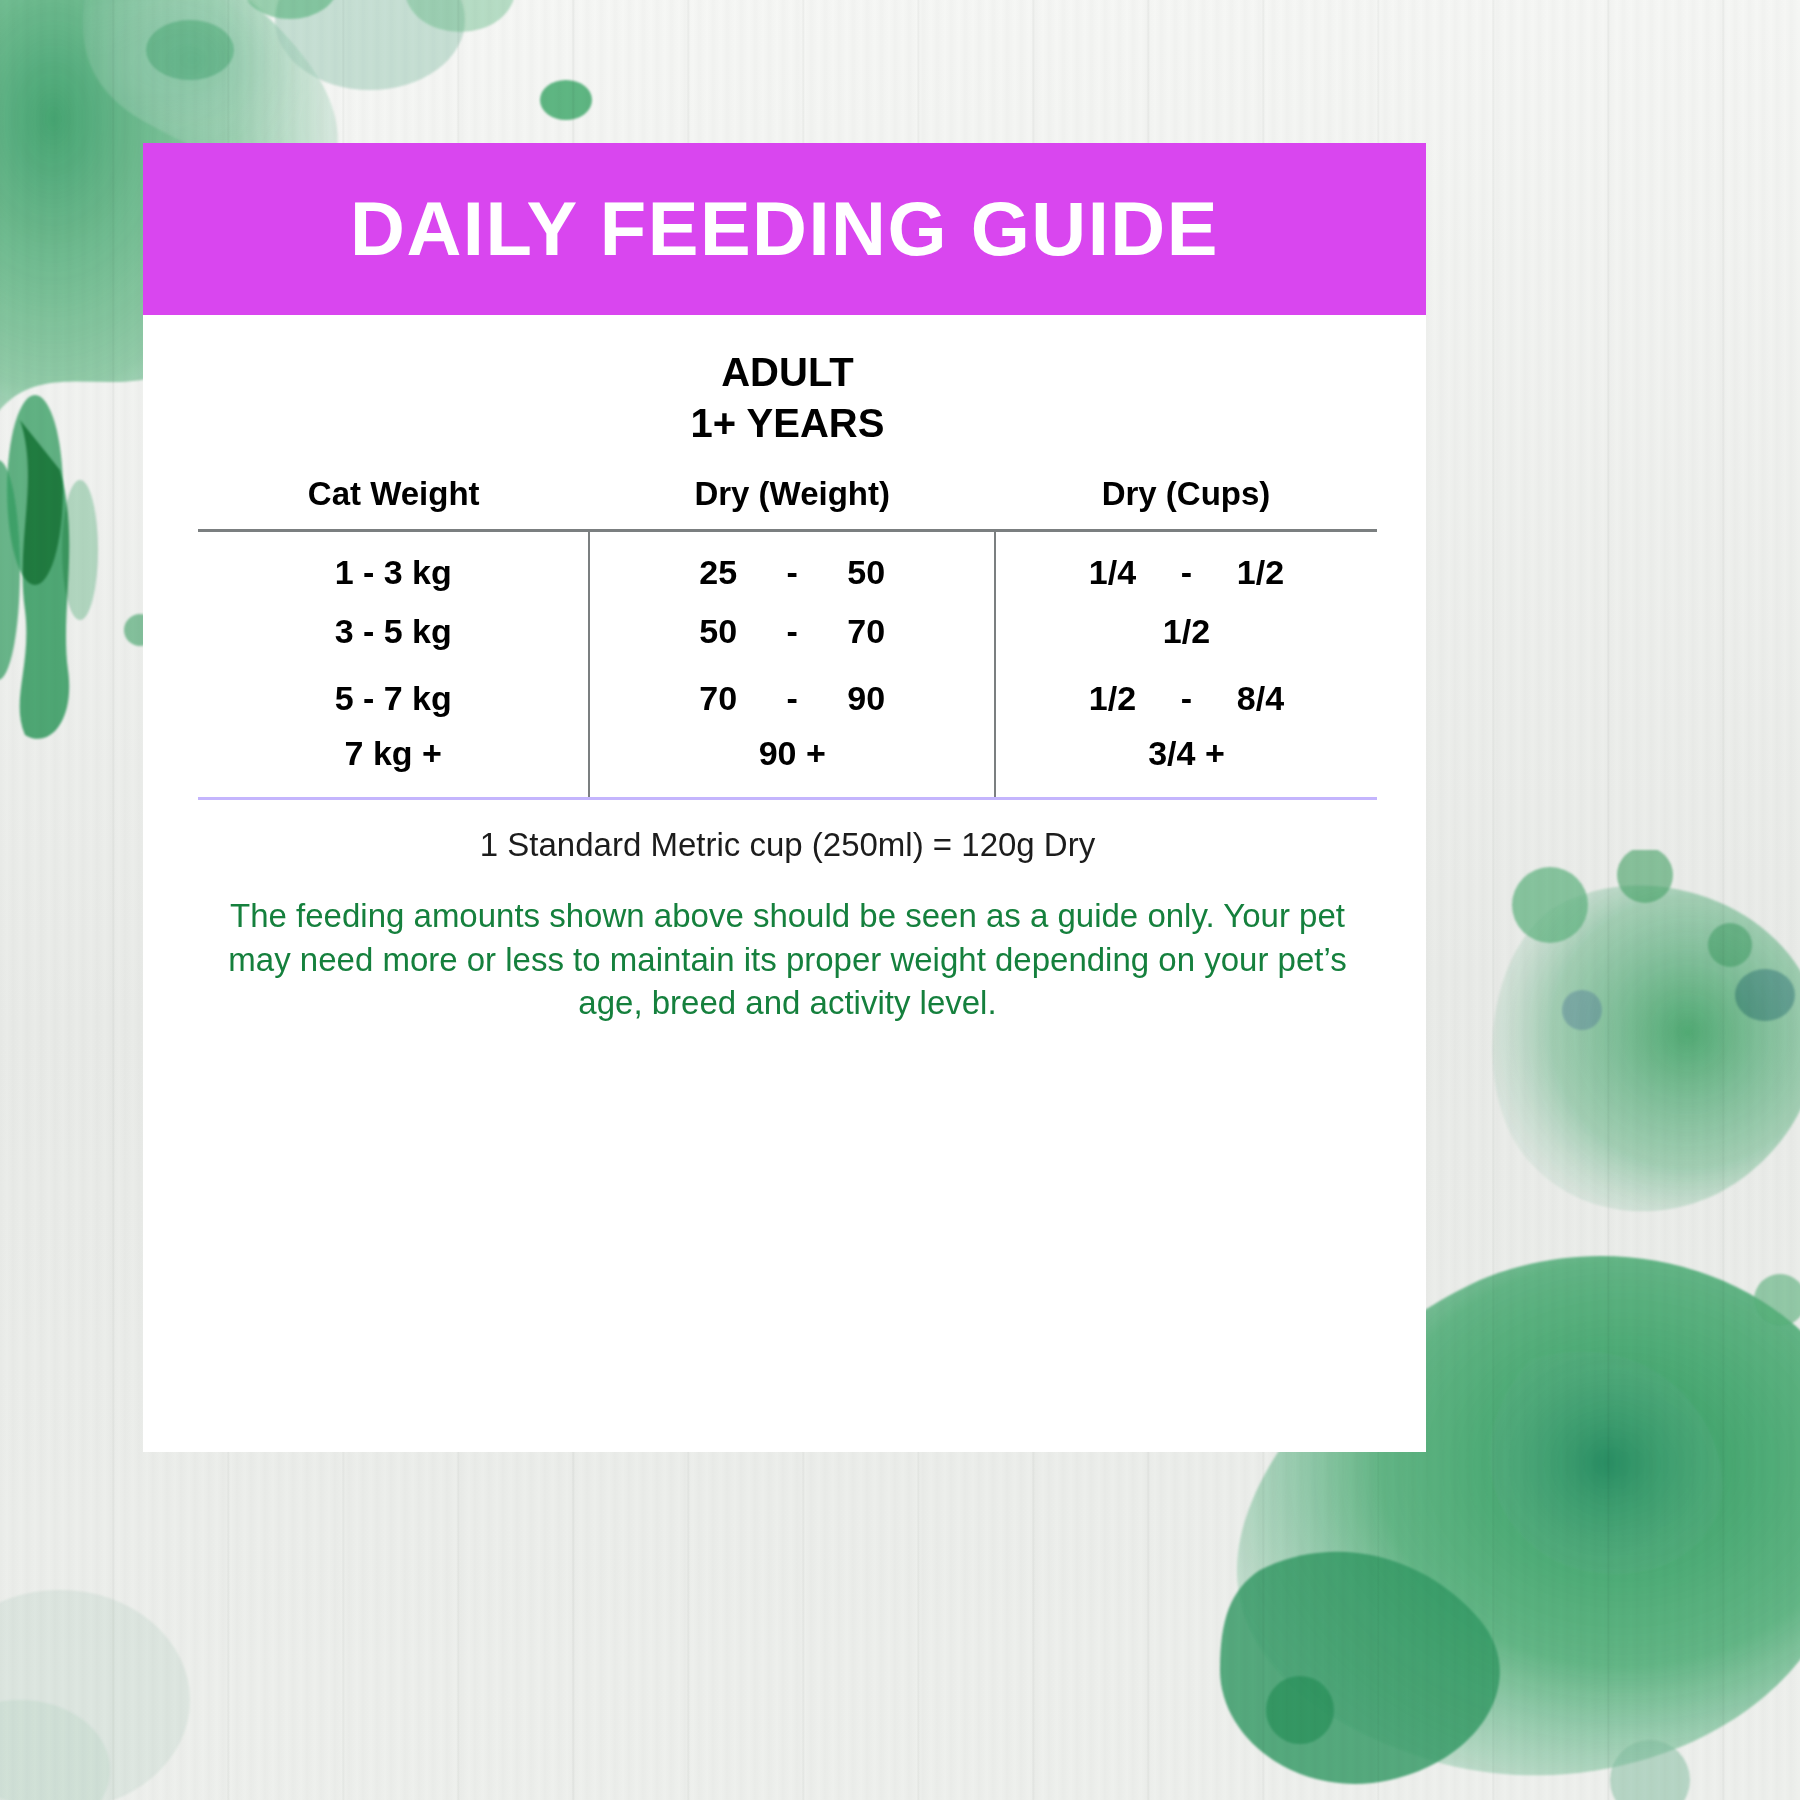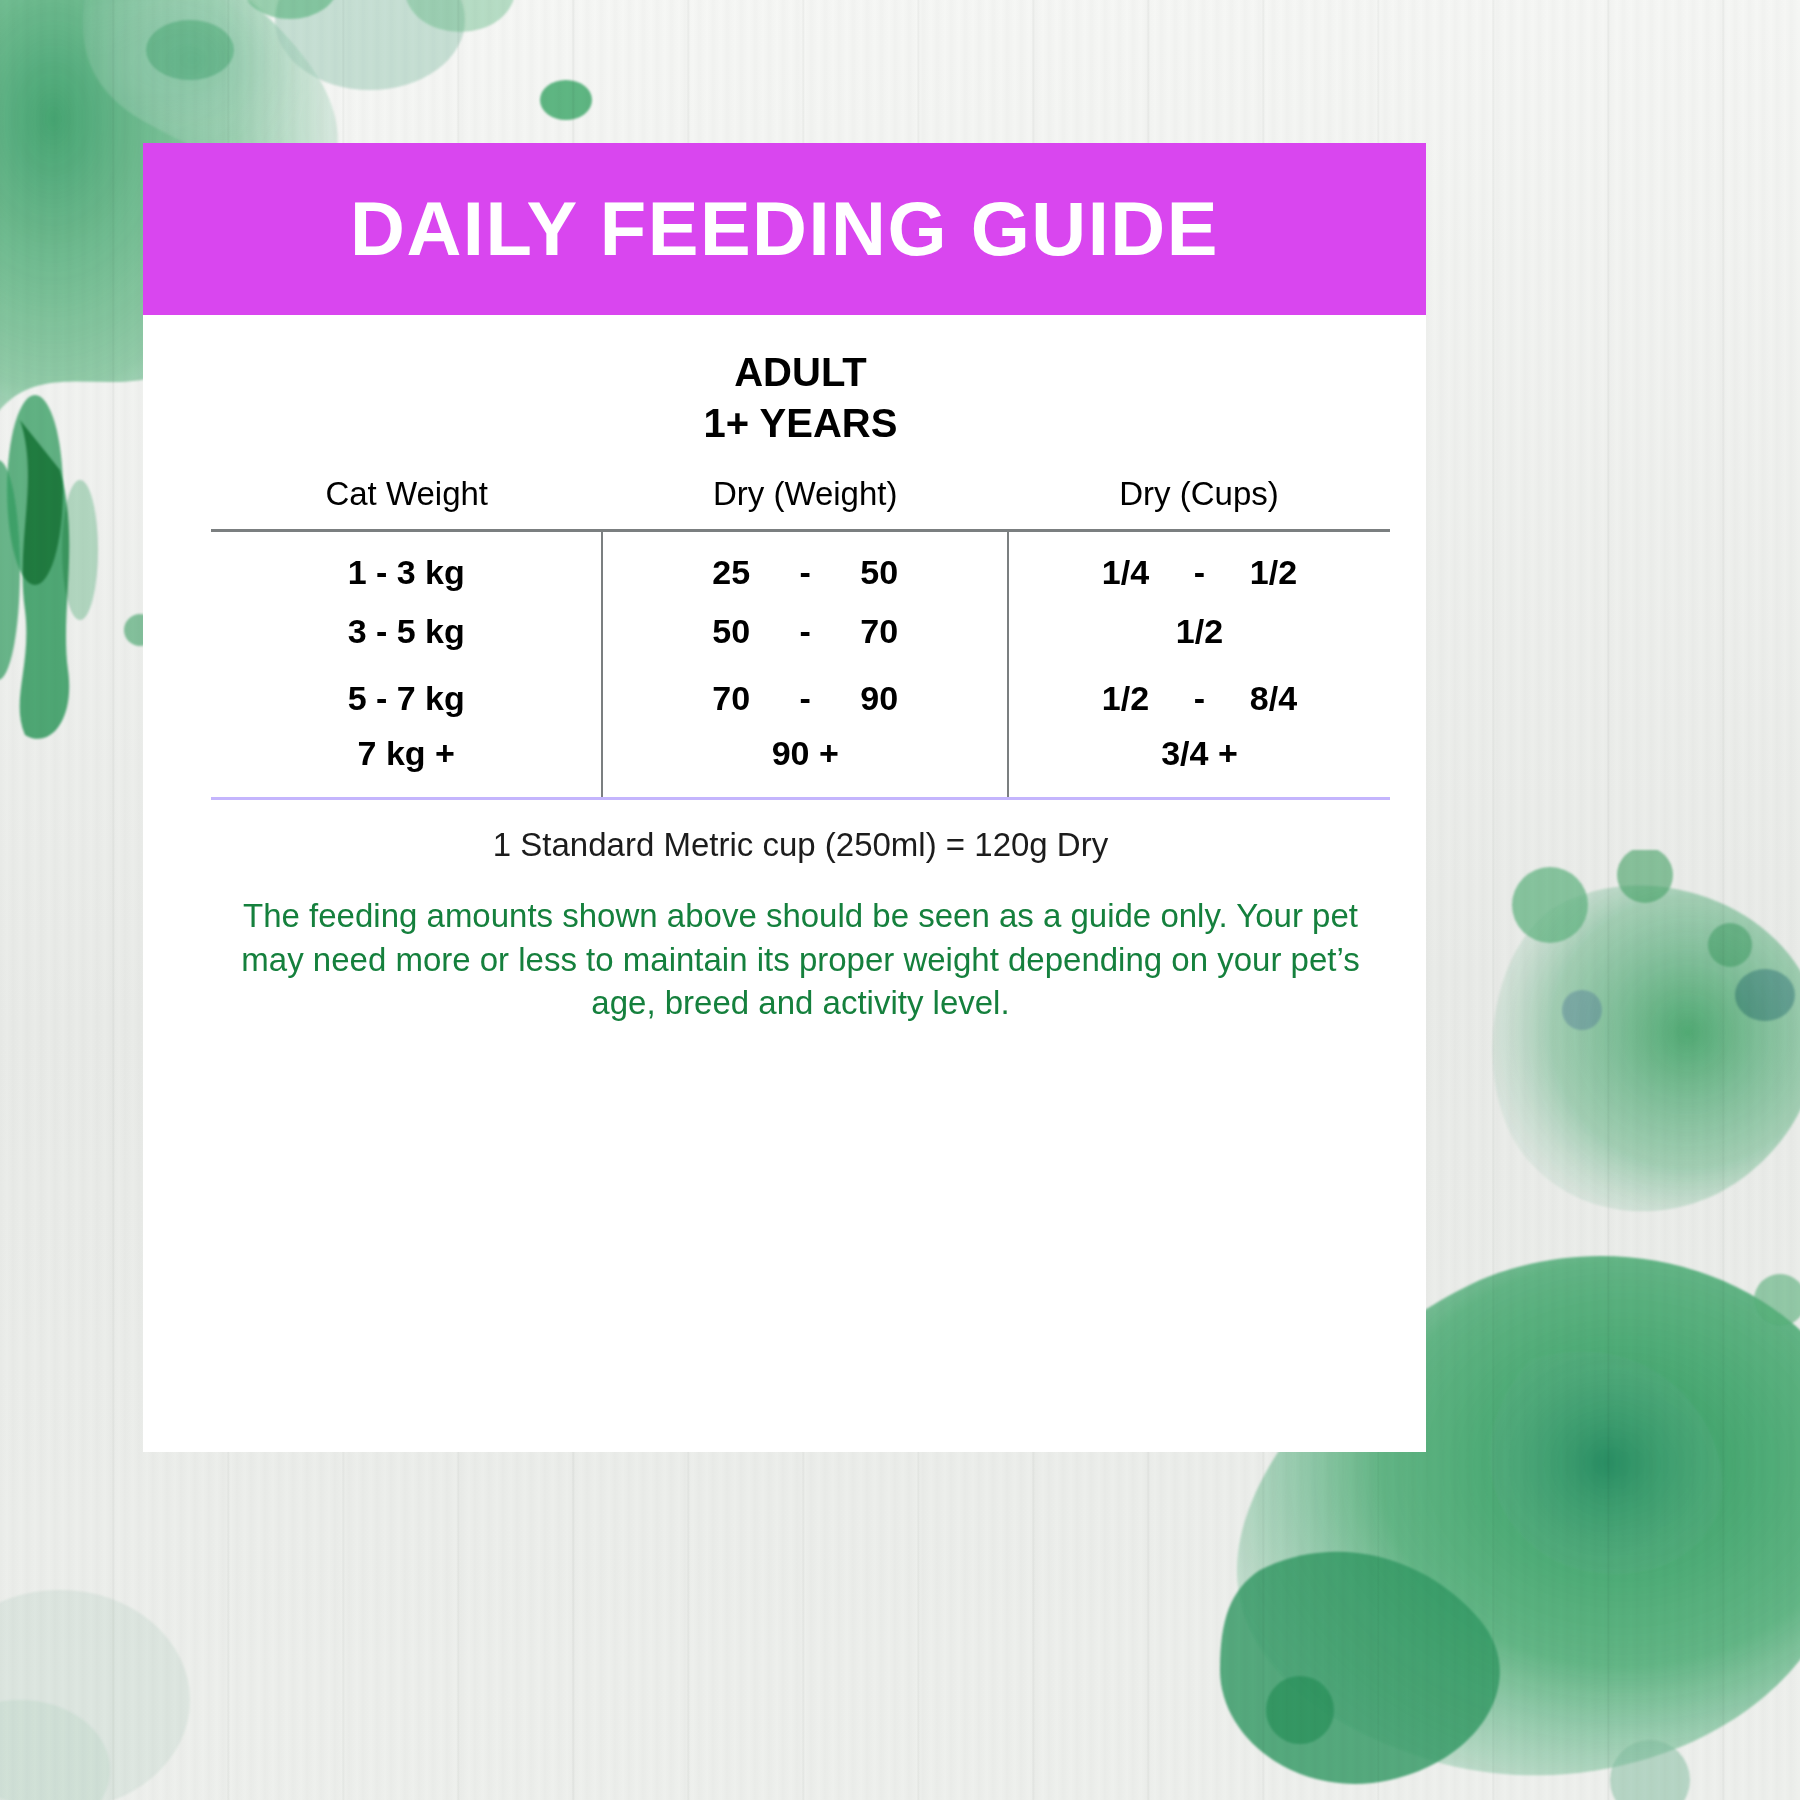--- a/index.html
+++ b/index.html
@@ -67,21 +67,21 @@
     color: #ffffff;
     font-size: 76px;
     font-weight: bold;
     letter-spacing: 1.5px;
     line-height: 1;
     white-space: nowrap;
   }
 
   #card-body {
     position: absolute;
-    left: 16px;
+    left: 3px;
     top: 172px;
     width: 100%;
     padding: 0 52px;
   }
 
   .stage-name {
     text-align: center;
     font-size: 40px;
     font-weight: bold;
     color: #000;
@@ -103,21 +103,21 @@
     border-collapse: collapse;
     table-layout: fixed;
   }
 
   #feed-table col.c-weight { width: 33.2%; }
   #feed-table col.c-grams  { width: 34.4%; }
   #feed-table col.c-cups   { width: 32.4%; }
 
   #feed-table th {
     font-size: 33px;
-    font-weight: normal;
+    font-weight: bold;
     color: #000;
     text-align: center;
     padding-bottom: 16px;
     border-bottom: 3px solid #7b7f80;
   }
 
   #feed-table td {
     font-size: 34px;
     font-weight: bold;
     color: #000;

